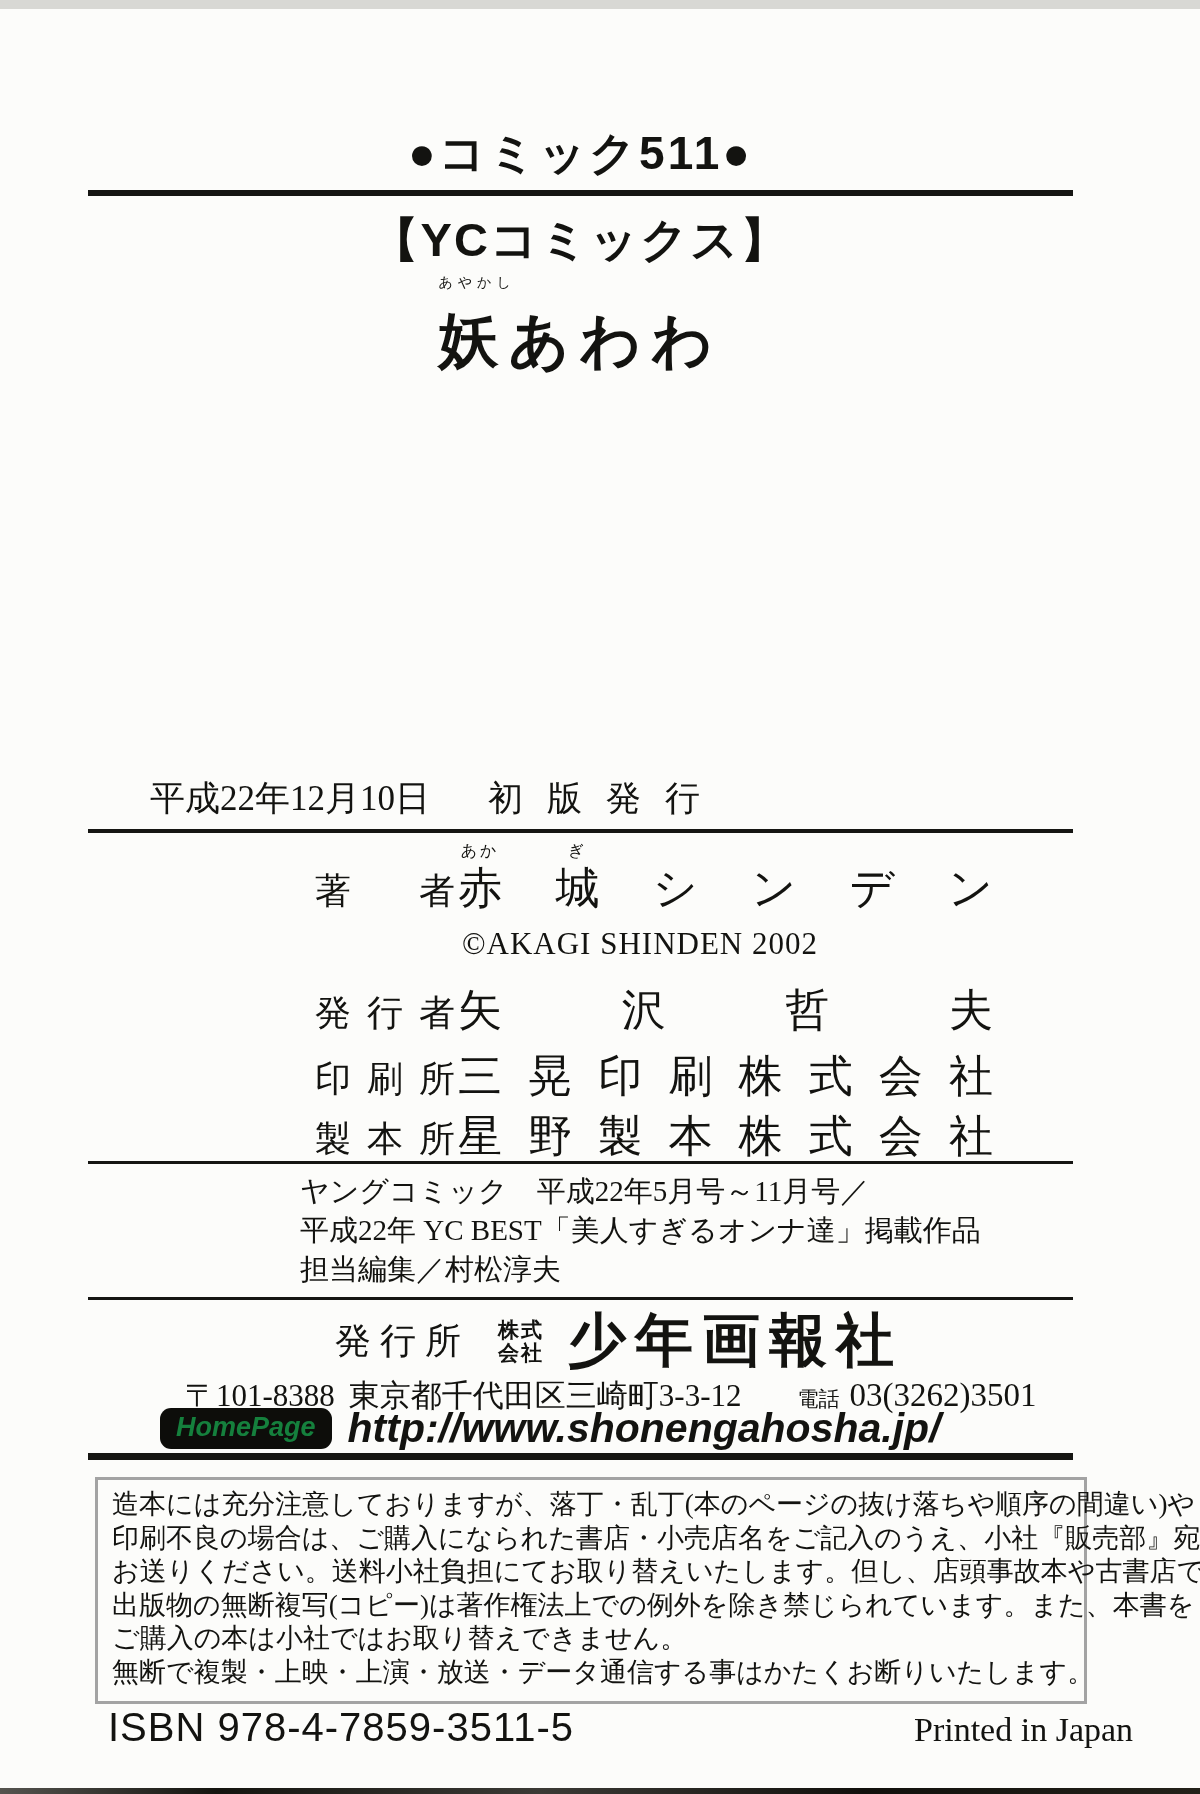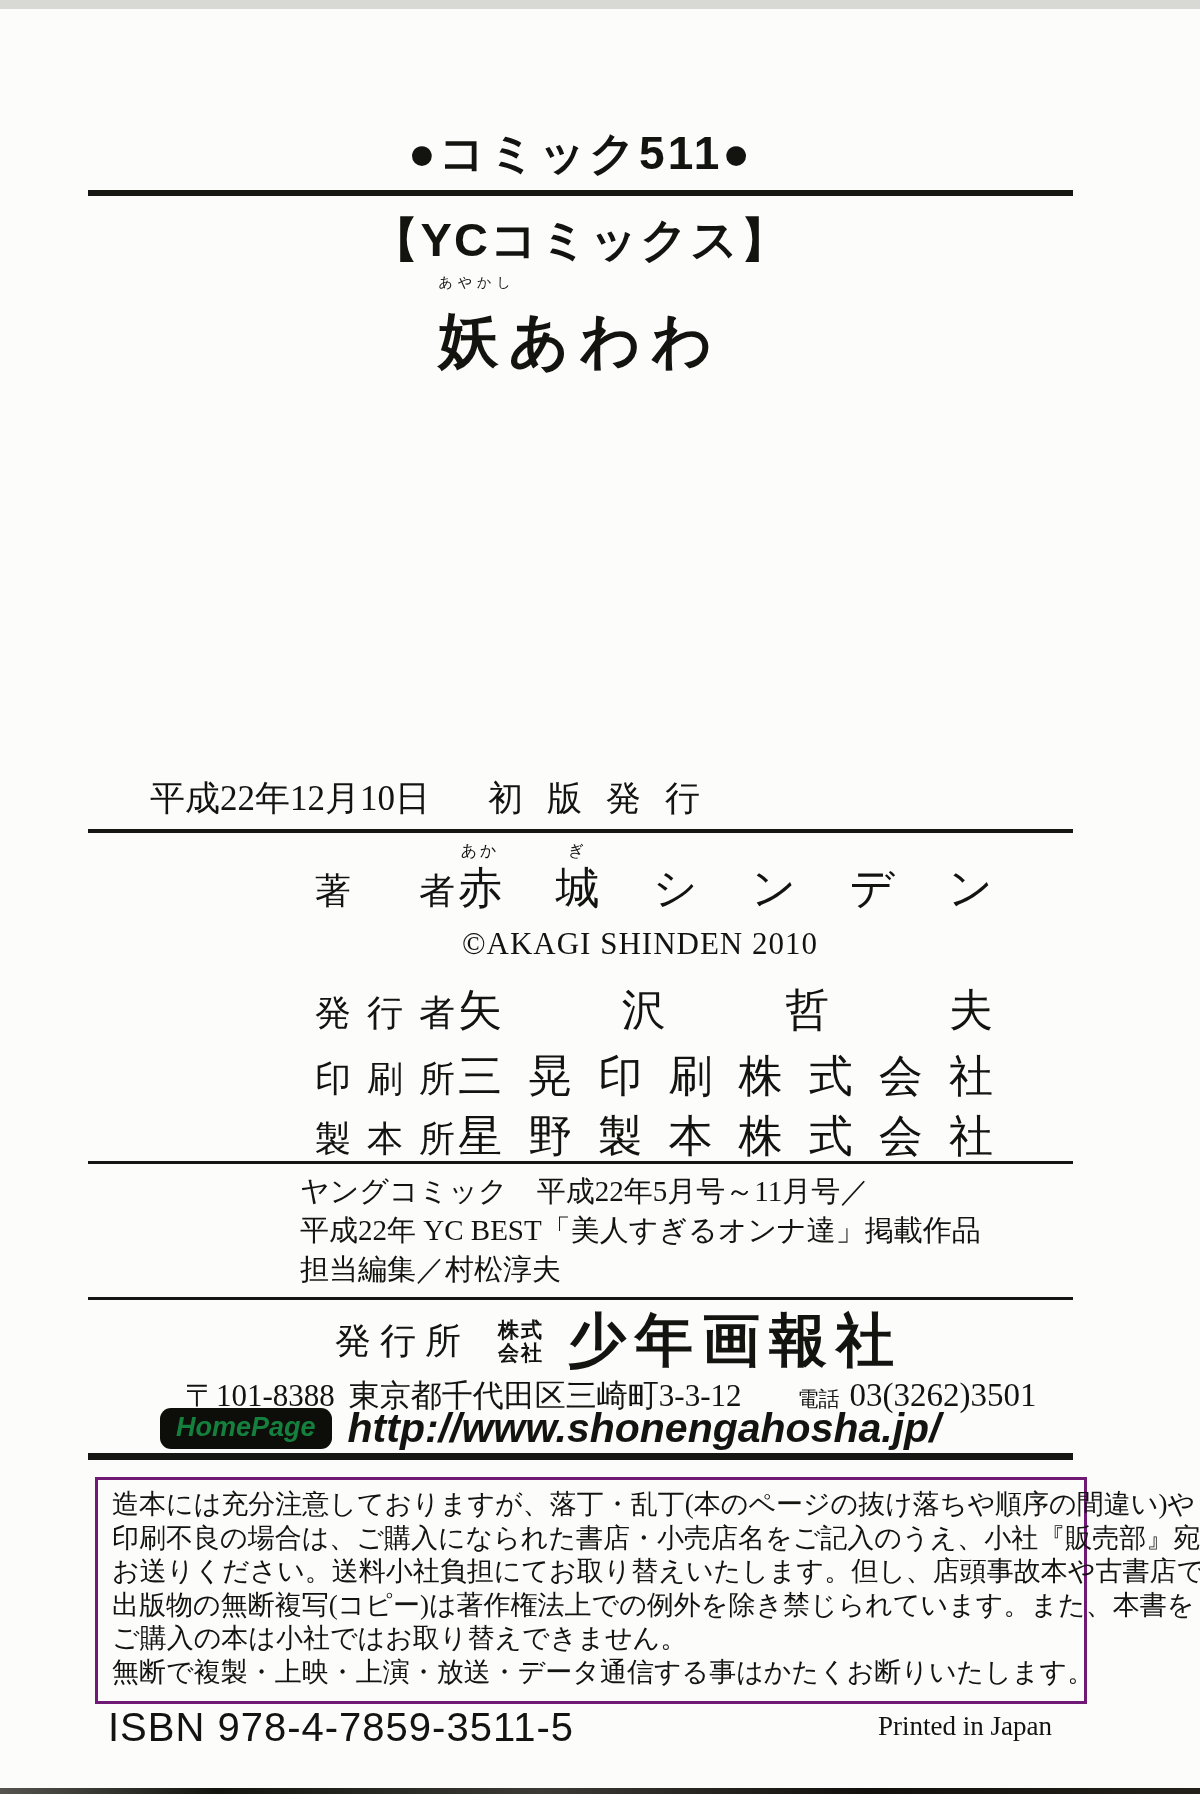--- a/index.html
+++ b/index.html
@@ -108,31 +108,31 @@
     padding:4px 16px 6px; border-radius:11px;
     font-family:"Liberation Sans","DejaVu Sans",sans-serif;
   }
   .homepage-url {
     margin-left:16px; font-size:41px; font-weight:bold; font-style:italic;
     font-family:"Liberation Sans","DejaVu Sans",sans-serif; white-space:nowrap;
   }
 
   .legal-box {
     position:absolute; top:1468px; left:95px; width:958px;
-    border:3px solid #701a75; padding:8px 14px 12px;
+    border:3px solid #a3a3a3; padding:8px 14px 12px;
     font-size:27px; line-height:33.5px;
   }
   .legal-box div { white-space:nowrap; }
 
   .isbn-text {
     position:absolute; top:1696px; left:108px;
     font-size:40px; letter-spacing:1px;
     font-family:"Liberation Sans","DejaVu Sans",sans-serif;
   }
-  .printed-text { position:absolute; top:1702px; left:878px; font-size:27px; }
+  .printed-text { position:absolute; top:1702px; left:914px; font-size:34px; }
 
   .bottom-bar {
     position:absolute; bottom:0; left:0; width:100%; height:15px;
     background:linear-gradient(90deg,#55544f 0%,#14140f 18%,#3b3a35 45%,#11100c 72%,#232119 100%);
   }
 </style>
 </head>
 <body>
 
 <div class="page">
@@ -171,21 +171,21 @@
         <span>赤</span>
       </span>
       <span class="ruby-wrap">
         <span class="furi">ぎ</span>
         <span>城</span>
       </span>
       <span class="char-spread"><span>シ</span><span>ン</span><span>デ</span><span>ン</span></span>
     </div>
   </div>
 
-  <div class="copyright-line">©AKAGI SHINDEN 2010</div>
+  <div class="copyright-line">©AKAGI SHINDEN 2002</div>
 
   <div class="colo-row row-person">
     <div class="row-label">
         <span>発</span>
         <span>行</span>
         <span>者</span>
       </div>
     <div class="row-name">
         <span>矢</span>
         <span>沢</span>

